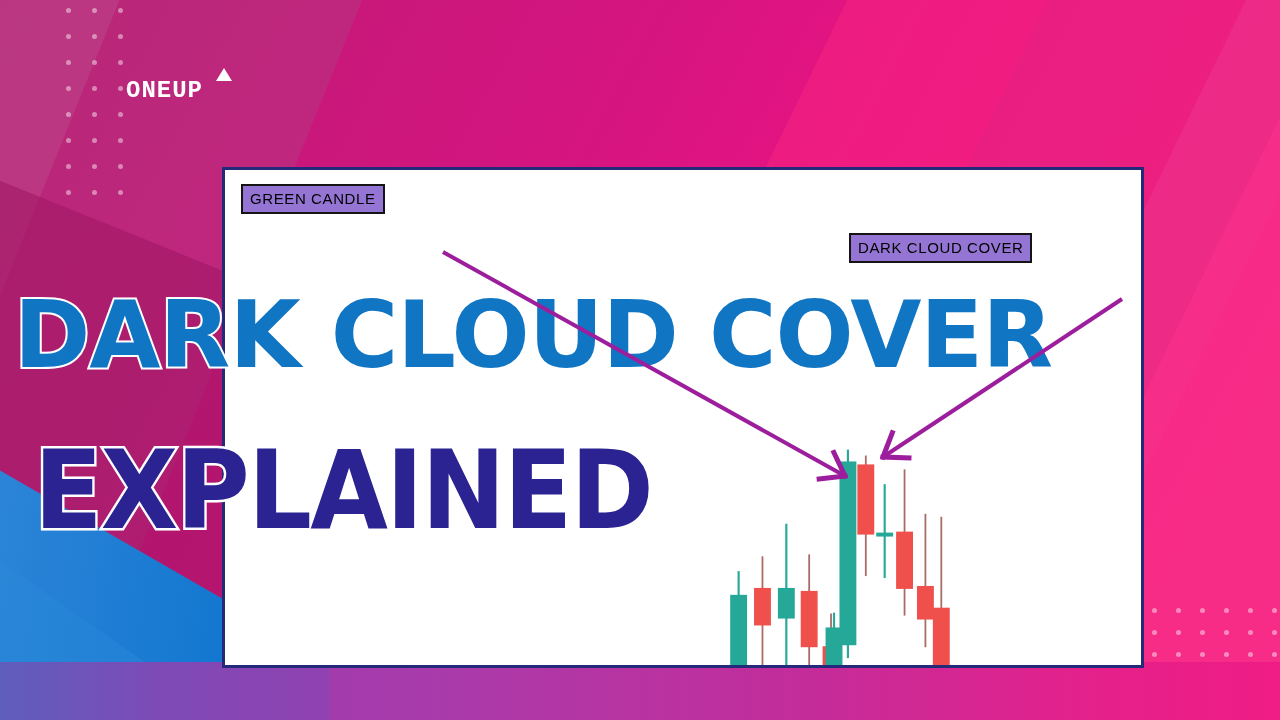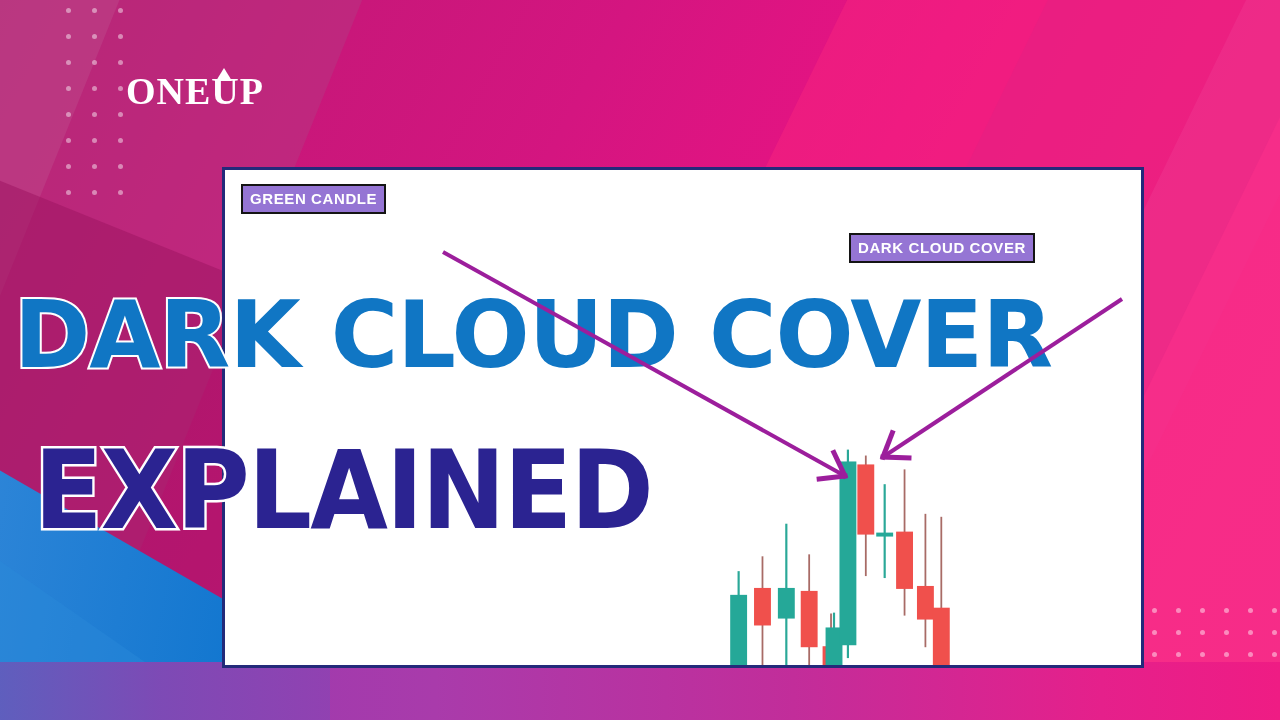--- a/index.html
+++ b/index.html
@@ -69,22 +69,22 @@
   .dots i {
     position:absolute; width:5px; height:5px; border-radius:50%;
     background:#ffffff; opacity:.45;
   }
   #dots-tl { left:66px; top:8px; width:110px; height:135px; }
   #dots-br { left:1152px; top:608px; width:128px; height:50px; }
 
   
   #logo { position:absolute; left:126px; top:72px; width:170px; height:68px; }
   .logo-one {
-    font-size:38px; font-weight:bold; letter-spacing:1px;
-    color:#fff; line-height:38px; font-family:Liberation Serif, serif;
+    font-size:24px; font-weight:bold; letter-spacing:1px;
+    color:#fff; line-height:38px; font-family:Liberation Mono, monospace;
   }
   .logo-trader {
     font-size:23px; color:#fff; letter-spacing:1.5px; line-height:26px;
     text-align:right; padding-right:2px; font-weight:300;
     font-family:"DejaVu Sans", sans-serif;
   }
   .logo-caret {
     position:absolute; left:90px; top:-4px; width:0; height:0;
     border-left:8px solid transparent; border-right:8px solid transparent;
     border-bottom:13px solid #fff;
@@ -92,21 +92,21 @@
 
   
   #panel {
     position:absolute; left:222px; top:167px; width:922px; height:501px;
     background:#ffffff; border:3px solid #232a7a; overflow:hidden;
   }
 
   
   .tag {
     position:absolute; background:#9575d4; border:2px solid #141414;
-    color:#ffffff; font-size:15px; font-weight:bold; letter-spacing:.6px;
+    color:#000000; font-size:15px; font-weight:normal; letter-spacing:.6px;
     padding:4px 7px 5px; font-family:"Liberation Sans",sans-serif;
     white-space:nowrap;
   }
   #tag-green { left:16px; top:14px; }
   #tag-dcc   { left:624px; top:63px; }
 
   
   #chart { position:absolute; left:0; top:0; width:100%; height:100%; }
 
   

